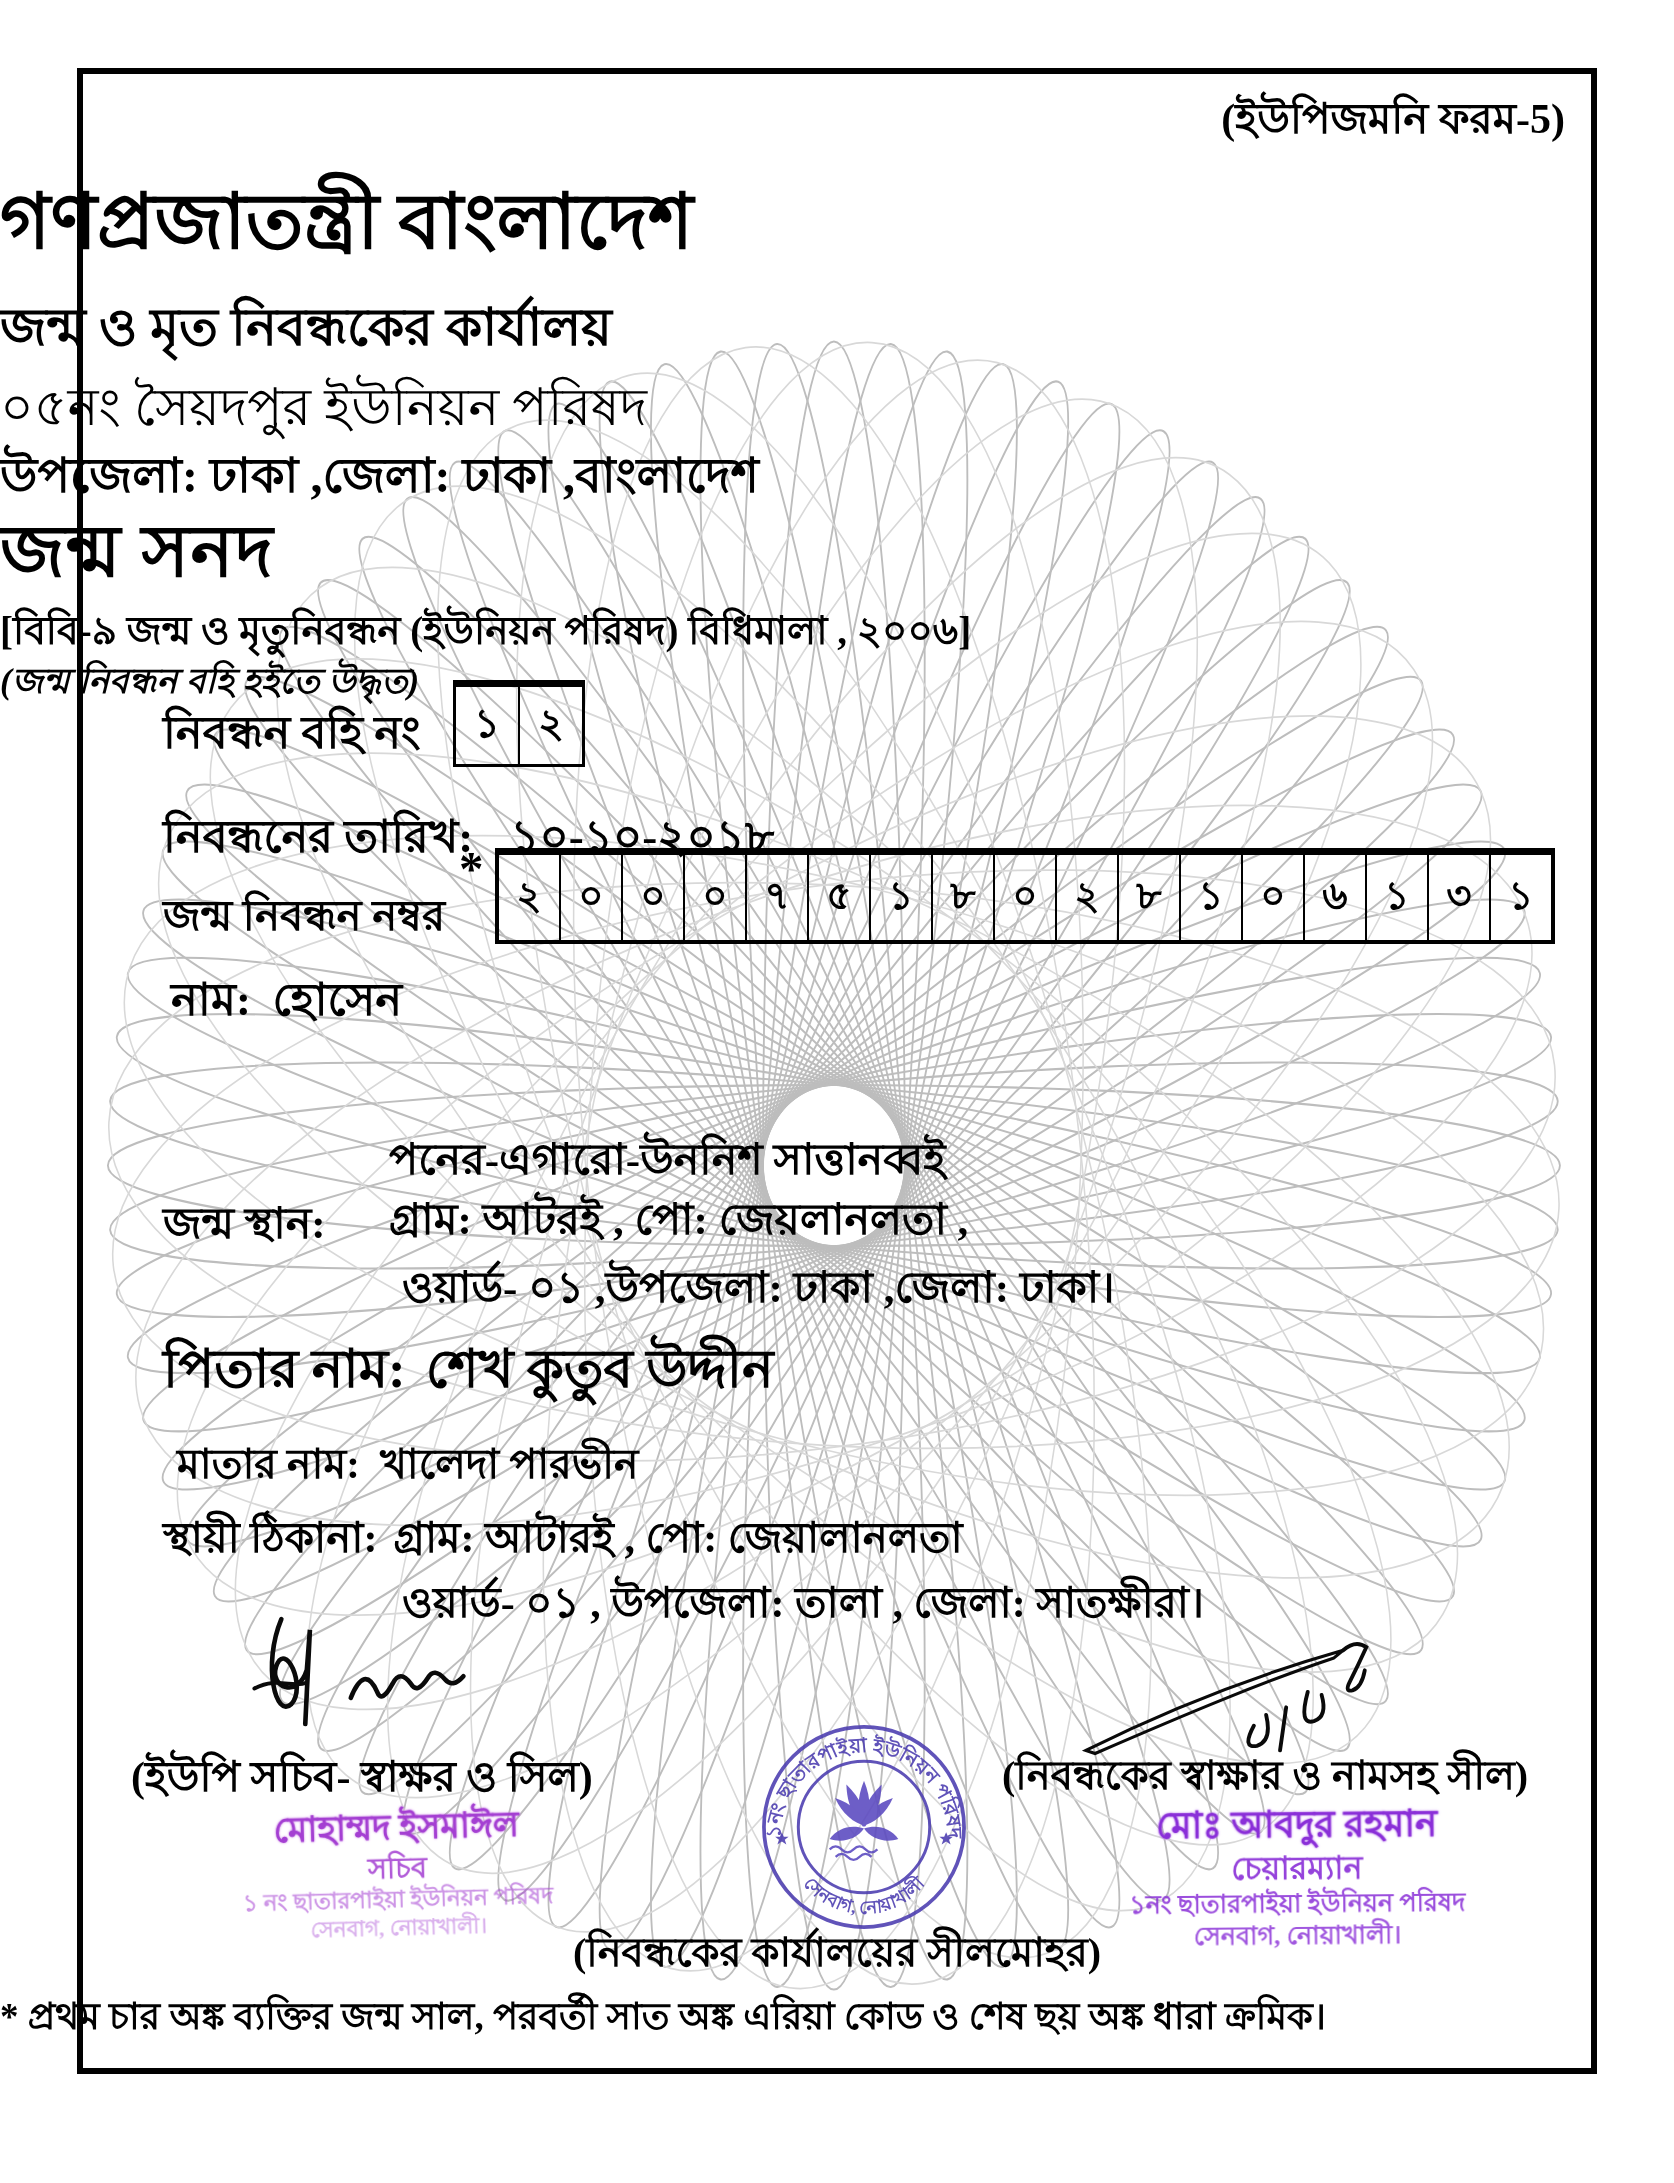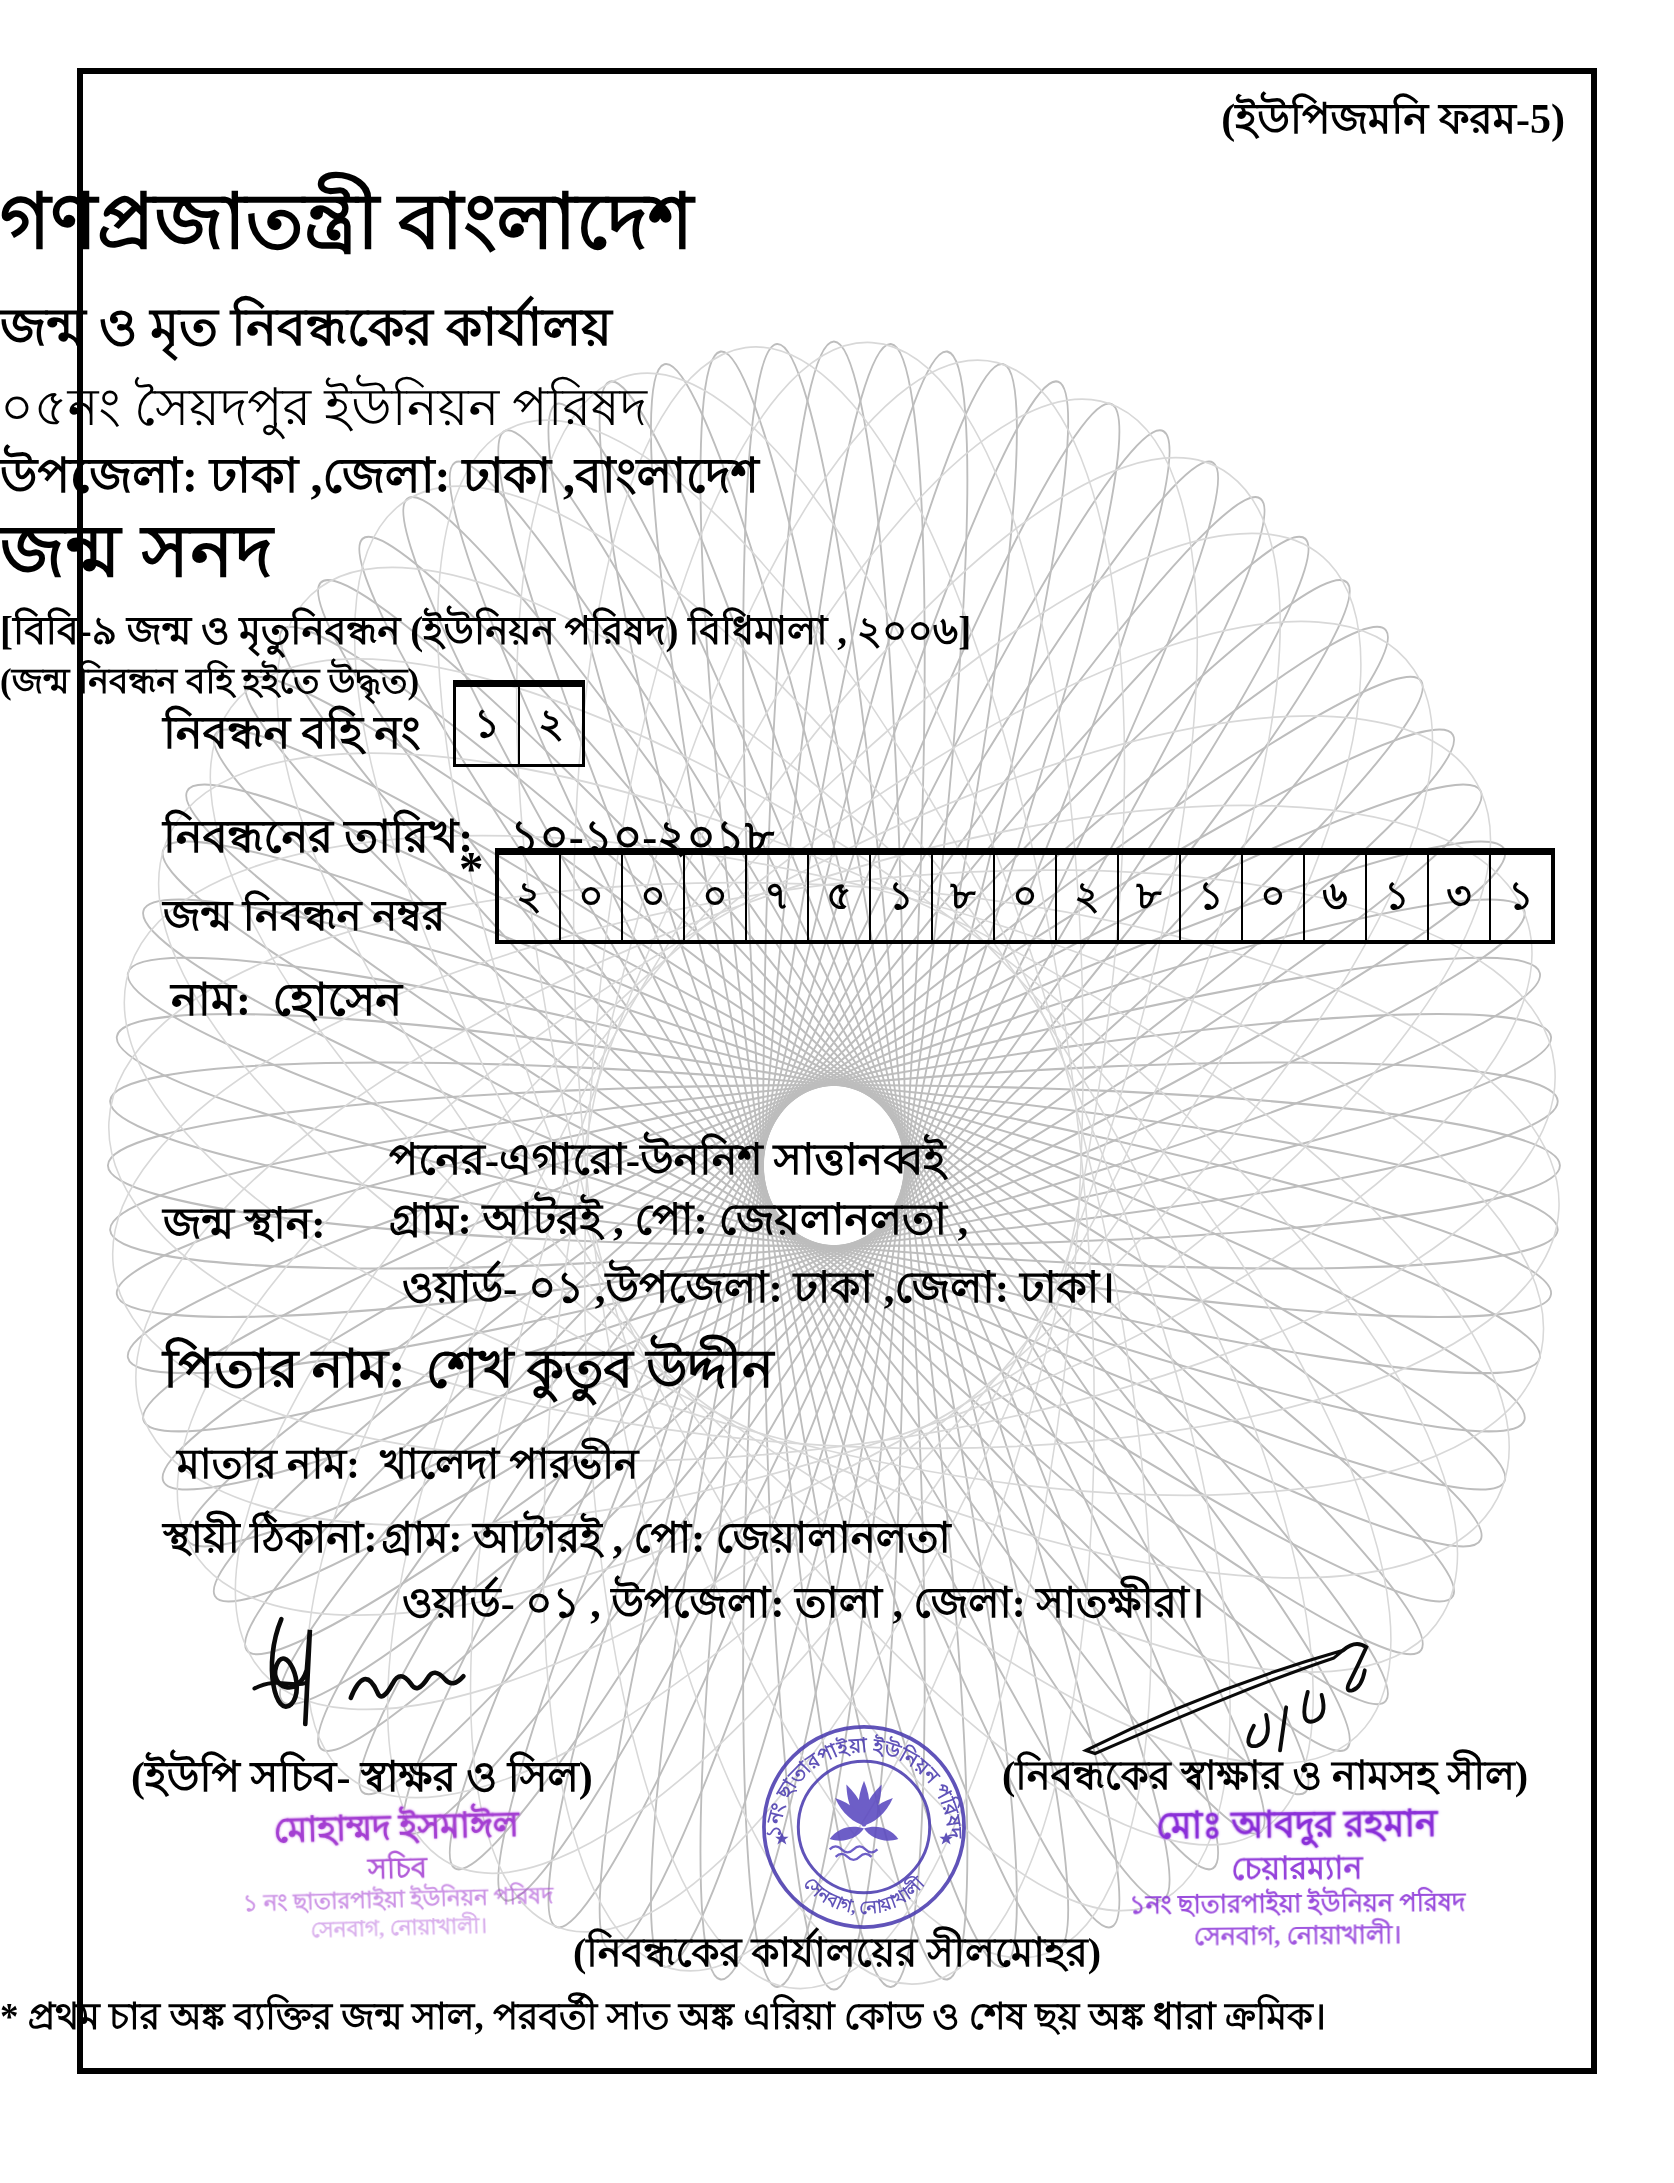--- a/index.html
+++ b/index.html
@@ -16,21 +16,21 @@
   }
   .abs{position:absolute;}
   .ctr{left:0;right:0;}
   .form-label{top:86px;right:109px;font-size:42px;font-weight:bold;}
   .country{top:162px;font-size:77px;font-weight:bold;}
   .office{top:287px;font-size:52px;font-weight:bold;}
   .union{top:367px;font-size:52px;font-weight:normal;}
   .addr{top:439px;font-size:48px;font-weight:bold;}
   .doctitle{top:496px;font-size:72px;font-weight:900;letter-spacing:1.5px;}
   .rule{top:600px;font-size:39px;font-weight:bold;}
-  .extract{top:654px;font-size:35px;font-weight:bold;}
+  .extract{top:654px;font-size:35px;font-weight:bold;font-style:italic;}
   .line{position:absolute;font-size:45px;font-weight:bold;white-space:nowrap;}
   .lbl-gap{margin-right:37px;}
   .book-row-label{left:163px;top:698px;}
   .book-boxes{position:absolute;left:453px;top:680px;display:flex;border:3.9px solid #000;border-top:7px solid #000;background:transparent;}
   .book-boxes .cell{width:62px;height:77px;display:flex;align-items:center;justify-content:center;font-size:40px;font-weight:bold;}
   .book-boxes .cell + .cell{border-left:2.3px solid #000;}
   .regdate{left:163px;top:802px;}
   .brn-label{left:163px;top:883px;font-size:42px;}
   .brn-star{left:459px;top:840px;font-size:49px;font-weight:bold;}
   .brn-boxes{position:absolute;left:495px;top:848px;display:flex;border:4.6px solid #000;border-top:7.7px solid #000;}
@@ -202,21 +202,21 @@
 
   <div class="line father-row">
     <span style="margin-right:20px;">পিতার নাম:</span><span>শেখ কুতুব উদ্দীন</span>
   </div>
 
   <div class="line mother-row">
     <span style="margin-right:20px;">মাতার নাম:</span><span>খালেদা পারভীন</span>
   </div>
 
   <div class="line perm1">
-    <span style="margin-right:4px;">স্থায়ী ঠিকানা:</span><span>গ্রাম: আটারই , পো: জেয়ালানলতা</span>
+    <span style="margin-right:16px;">স্থায়ী ঠিকানা:</span><span>গ্রাম: আটারই , পো: জেয়ালানলতা</span>
   </div>
   <div class="line perm2">ওয়ার্ড- ০১ , উপজেলা: তালা , জেলা: সাতক্ষীরা।</div>
 
   <svg class="sig" style="left:208px;top:1596px;" width="355" height="162" viewBox="0 0 460 210">
     <path d="M95,30 C70,90 88,160 108,140 C128,118 100,56 88,92 C80,118 116,134 128,96 L132,44 L126,166" stroke-width="6"></path>
     <path d="M60,120 C90,104 110,120 128,112" stroke-width="5"></path>
     <path d="M185,132 q18,-44 34,-8 q6,16 20,-10 q10,-20 24,0 q8,14 22,-8 q8,-14 22,2 q10,12 24,-4" stroke-width="6"></path>
   </svg>
 
   <svg class="sig" style="left:1072px;top:1627px;" width="339" height="139" viewBox="0 0 440 180">

